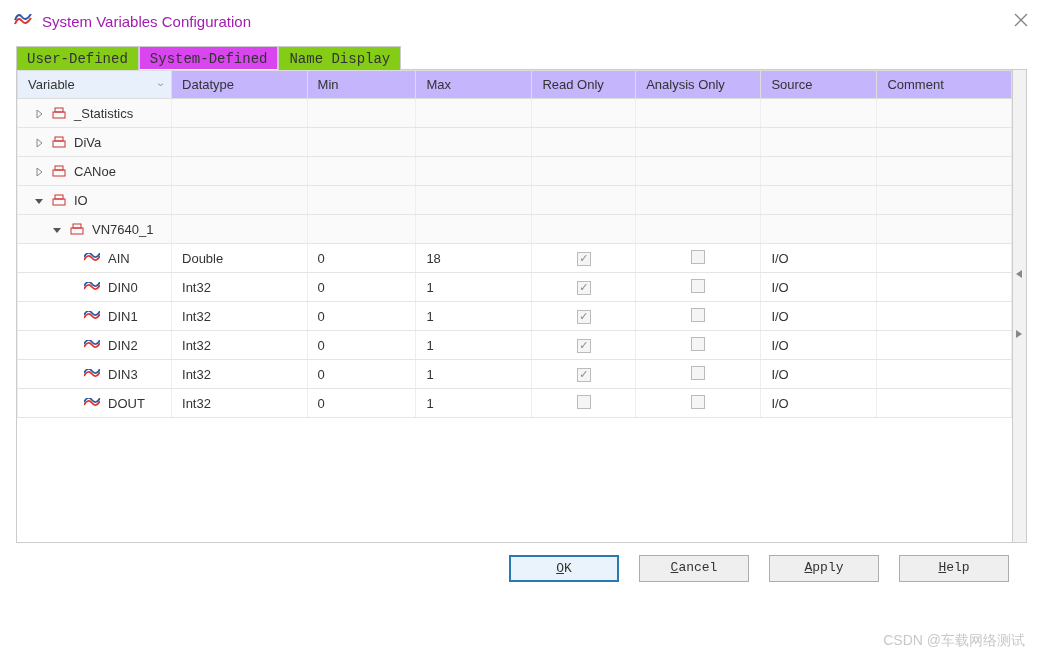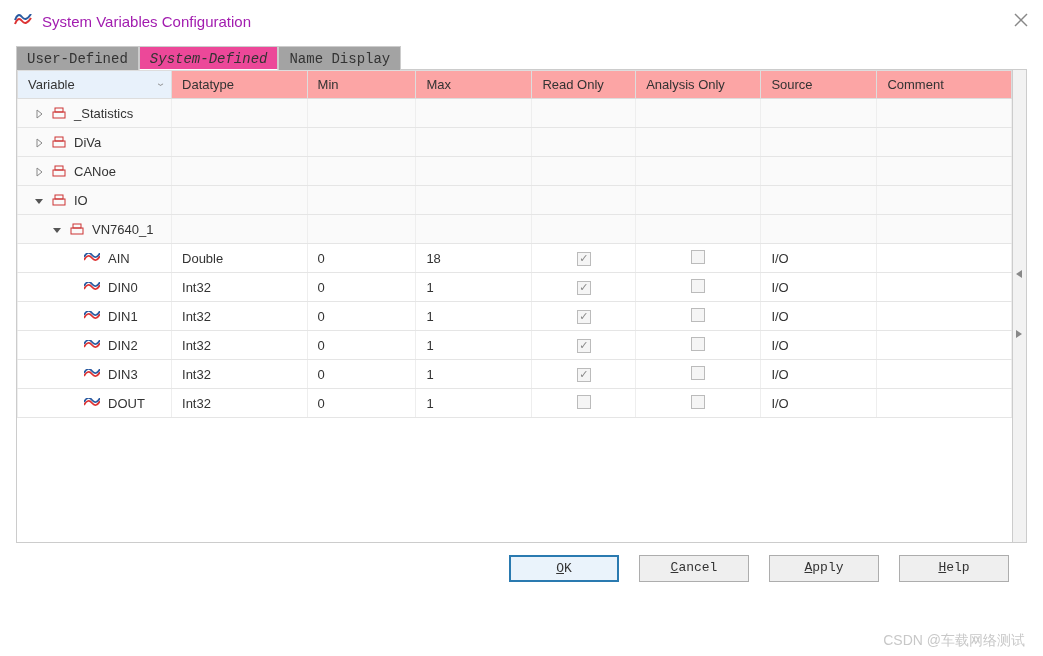--- a/index.html
+++ b/index.html
@@ -39,22 +39,22 @@
 .tab {
   border: 1px solid #ccc;
   border-bottom: none;
   padding: 4px 10px 2px 10px;
   margin-right: 0;
   margin-bottom: -1px;
   background: #fff;
   cursor: pointer;
   color: #333;
 }
-.tab.inactive { background: #a3a3a3; }
-.tab.active { background: #ec4899; border-bottom: 1px solid #fff; font-style: italic; }
+.tab.inactive { background: #84cc16; }
+.tab.active { background: #d946ef; border-bottom: 1px solid #fff; }
 .gridwrap {
   border: 1px solid #ccc;
   border-top: none;
   height: 473px;
   position: relative;
   display: flex;
 }
 .grid { flex: 1; overflow: auto; }
 .sidegutter {
   width: 14px;
@@ -71,21 +71,21 @@
 .sidedot.right { border-top:4px solid transparent; border-bottom:4px solid transparent; border-left:6px solid #888; }
 table {
   border-collapse: collapse;
   width: 100%;
 }
 th {
   text-align: left;
   font-weight: normal;
   border: 1px solid #ddd;
   padding: 6px 10px;
-  background: #fca5a5;
+  background: #c4b5fd;
   color: #333;
   position: relative;
 }
 th.sorted { background: #e8f1fb; }
 th.sorted::after {
   content: "›";
   position: absolute;
   right: 8px;
   color: #888;
   transform: rotate(90deg) scaleX(0.7);

